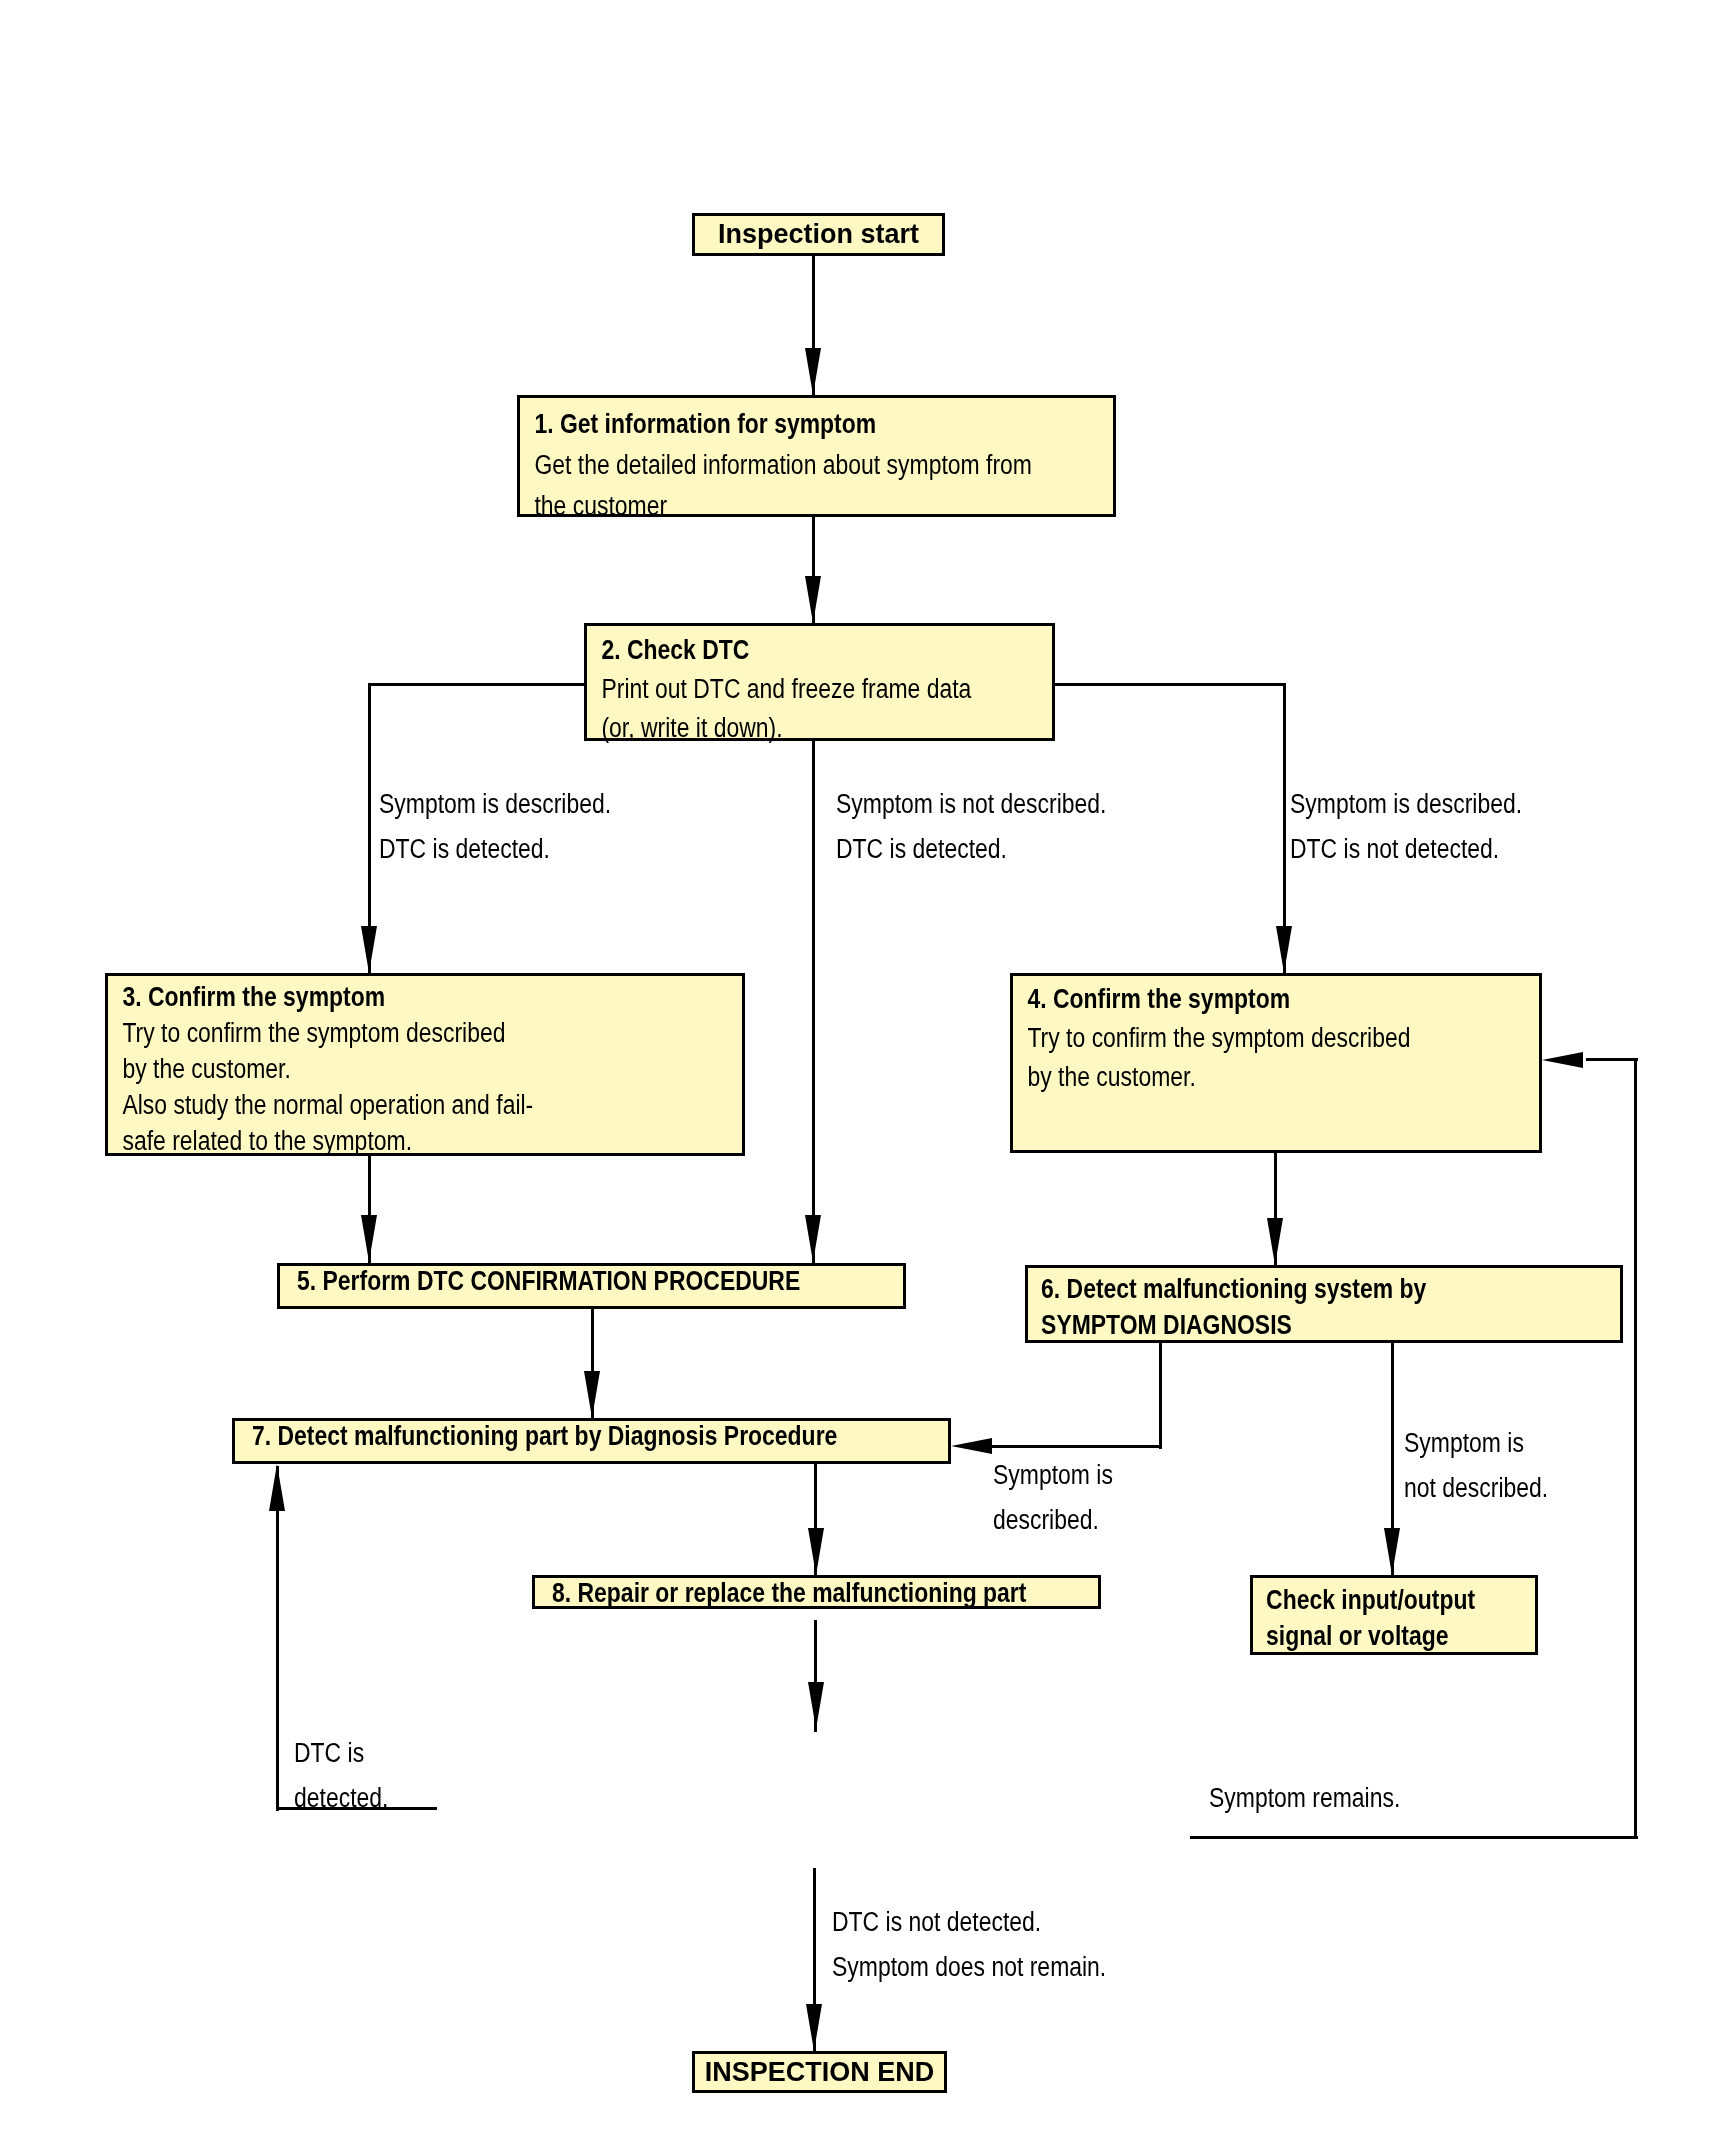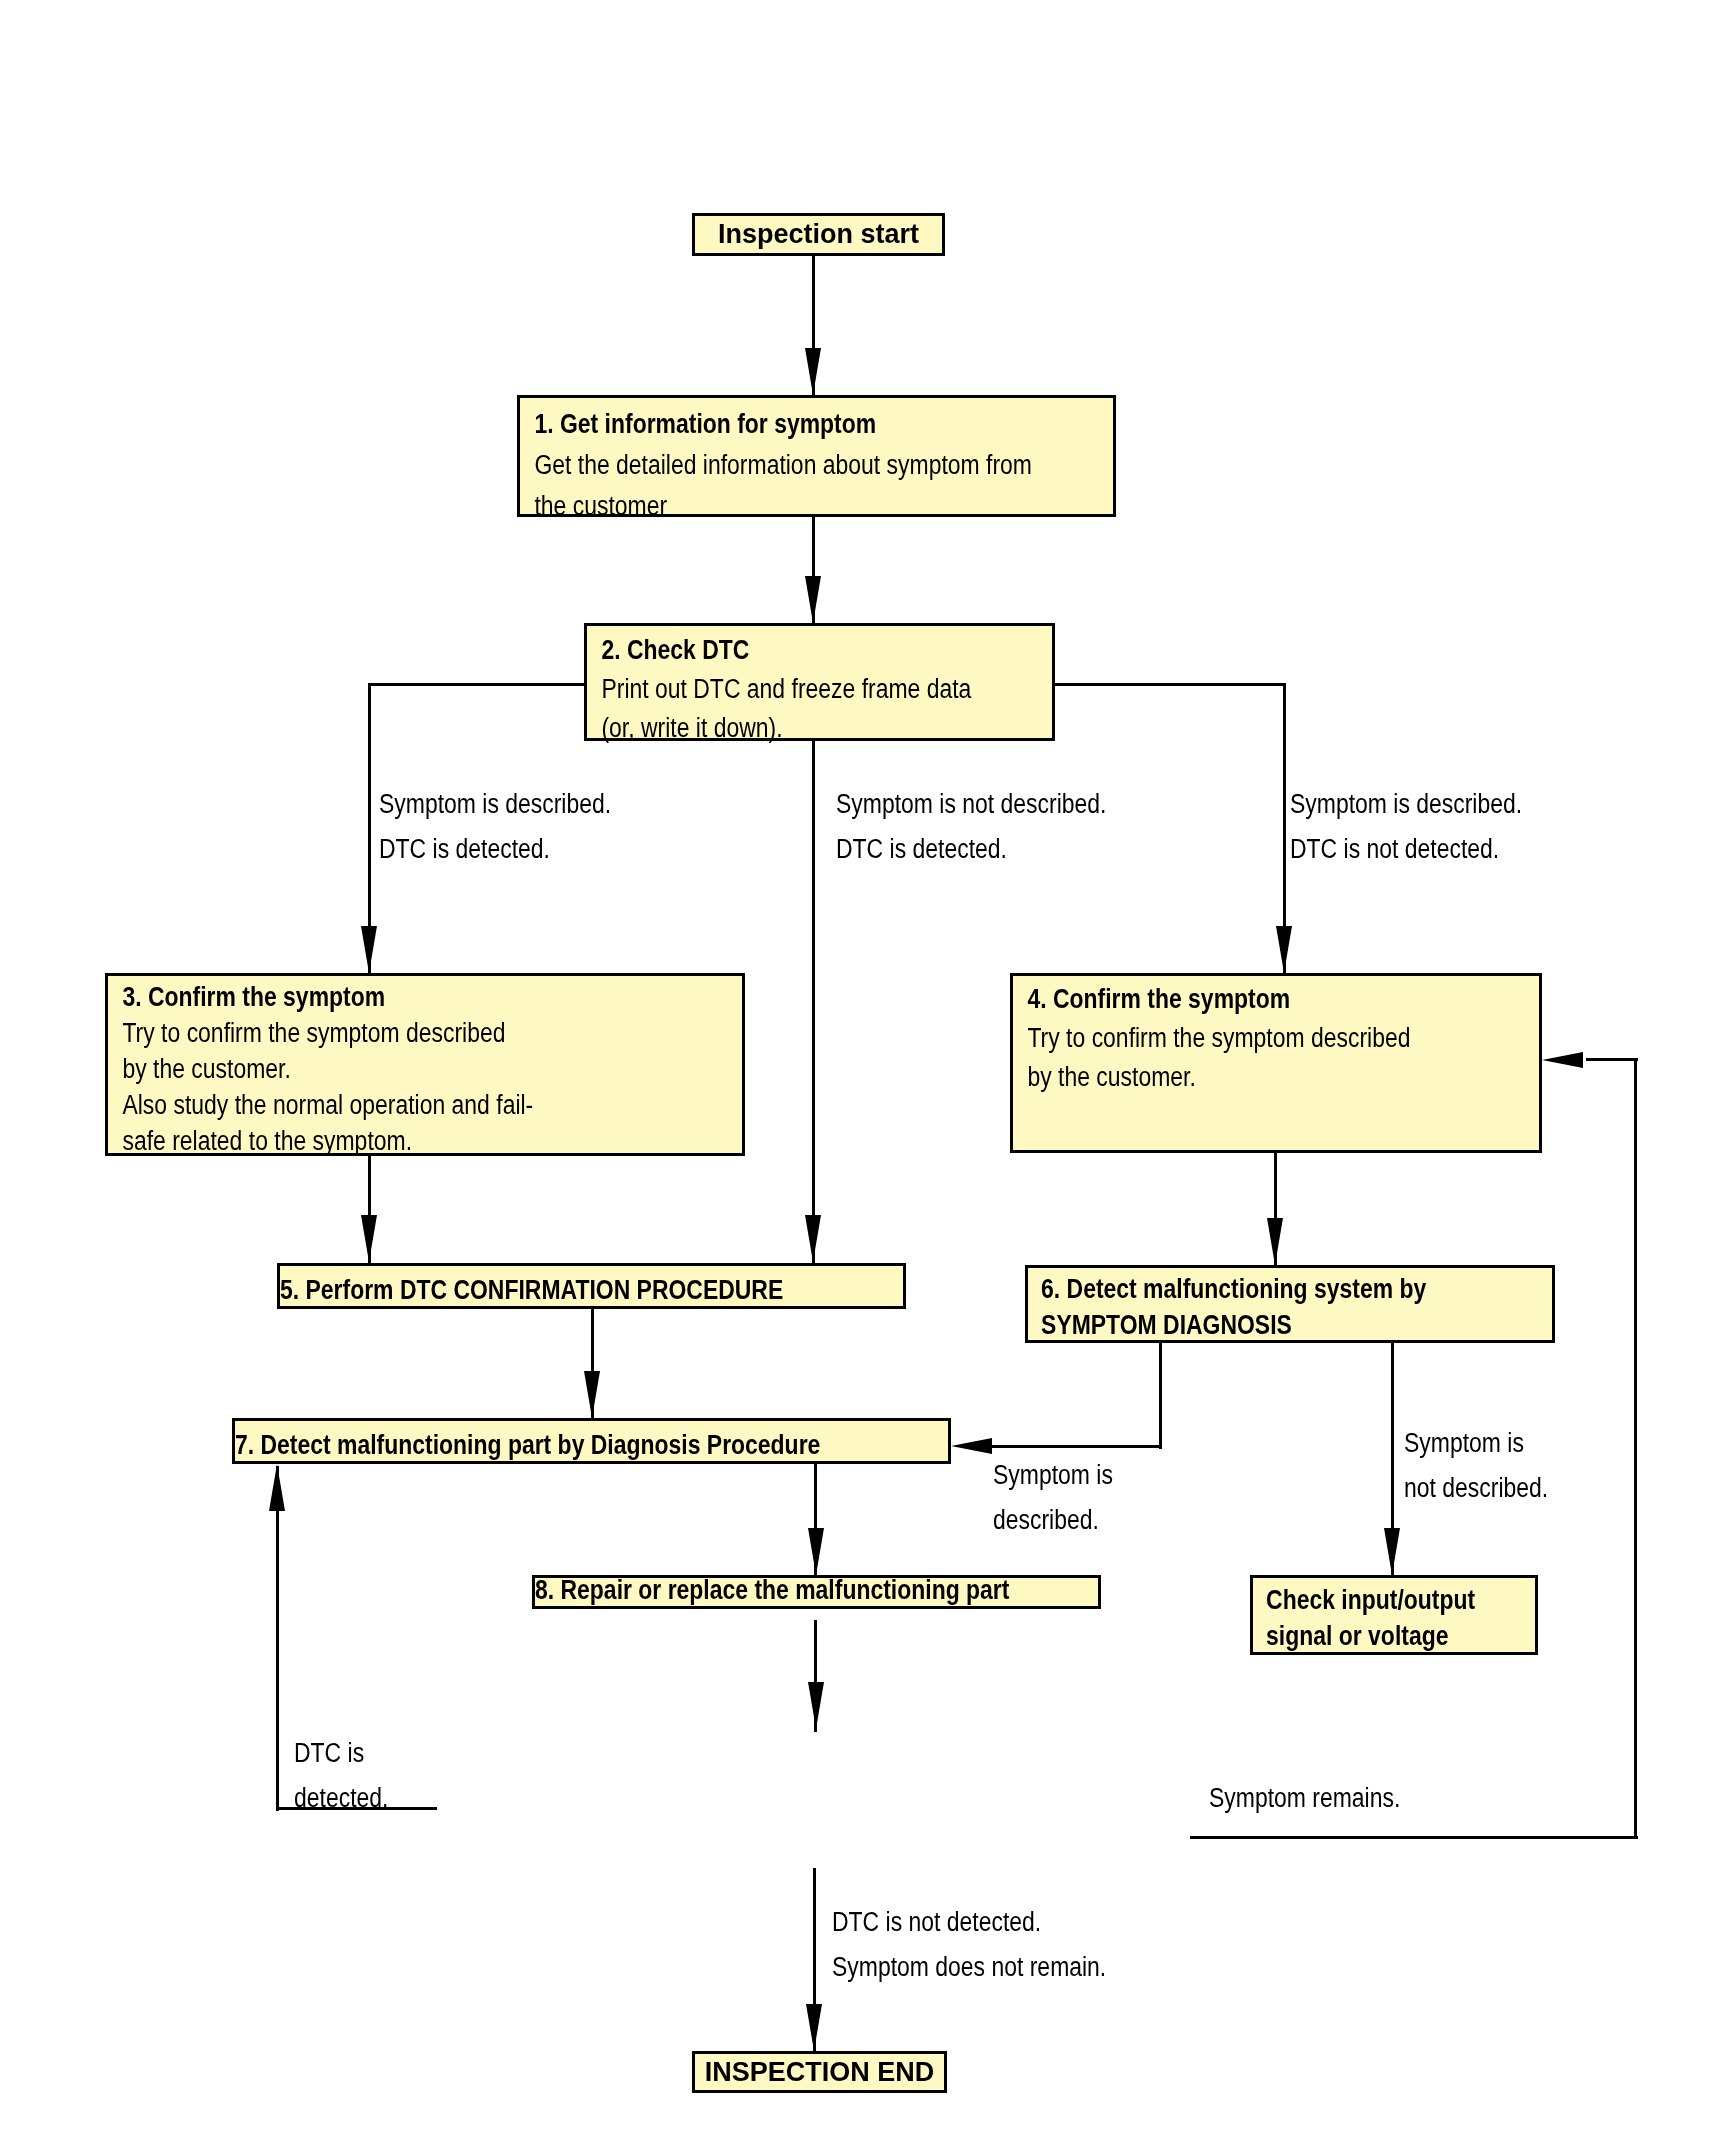--- a/index.html
+++ b/index.html
@@ -19,21 +19,22 @@
   }
   .pad {
     transform: scaleX(0.85);
     transform-origin: 0 0;
     white-space: nowrap;
     font-size: 27px;
   }
   .b { font-weight: bold; }
   .vcenter {
     display: flex;
-    align-items: flex-end;
+    align-items: flex-start;
+    padding-left: 17px;
   }
   .hcenter {
     display: flex;
     align-items: center;
     justify-content: center;
     font-weight: bold;
     font-size: 27px;
   }
   .line { position: absolute; background: #000000; }
   .arrow { position: absolute; width: 0; height: 0; }
@@ -139,21 +140,21 @@
       <div class="b">4. Confirm the symptom</div>
       <div>Try to confirm the symptom described</div>
       <div>by the customer.</div>
     </div>
   </div>
 
   <div class="box vcenter" style="left:277px;top:1263px;width:629px;height:46px;">
     <span class="pad b">5. Perform DTC CONFIRMATION PROCEDURE</span>
   </div>
 
-  <div class="box" style="left:1025px;top:1265px;width:530px;height:78px;">
+  <div class="box" style="left:1025px;top:1265px;width:598px;height:78px;">
     <div class="pad b" style="padding:3.4px 0 0 15.4px;line-height:36px;">
       <div>6. Detect malfunctioning system by</div>
       <div>SYMPTOM DIAGNOSIS</div>
     </div>
   </div>
 
   <div class="box vcenter" style="left:232px;top:1418px;width:719px;height:46px;">
     <span class="pad b">7. Detect malfunctioning part by Diagnosis Procedure</span>
   </div>
 

